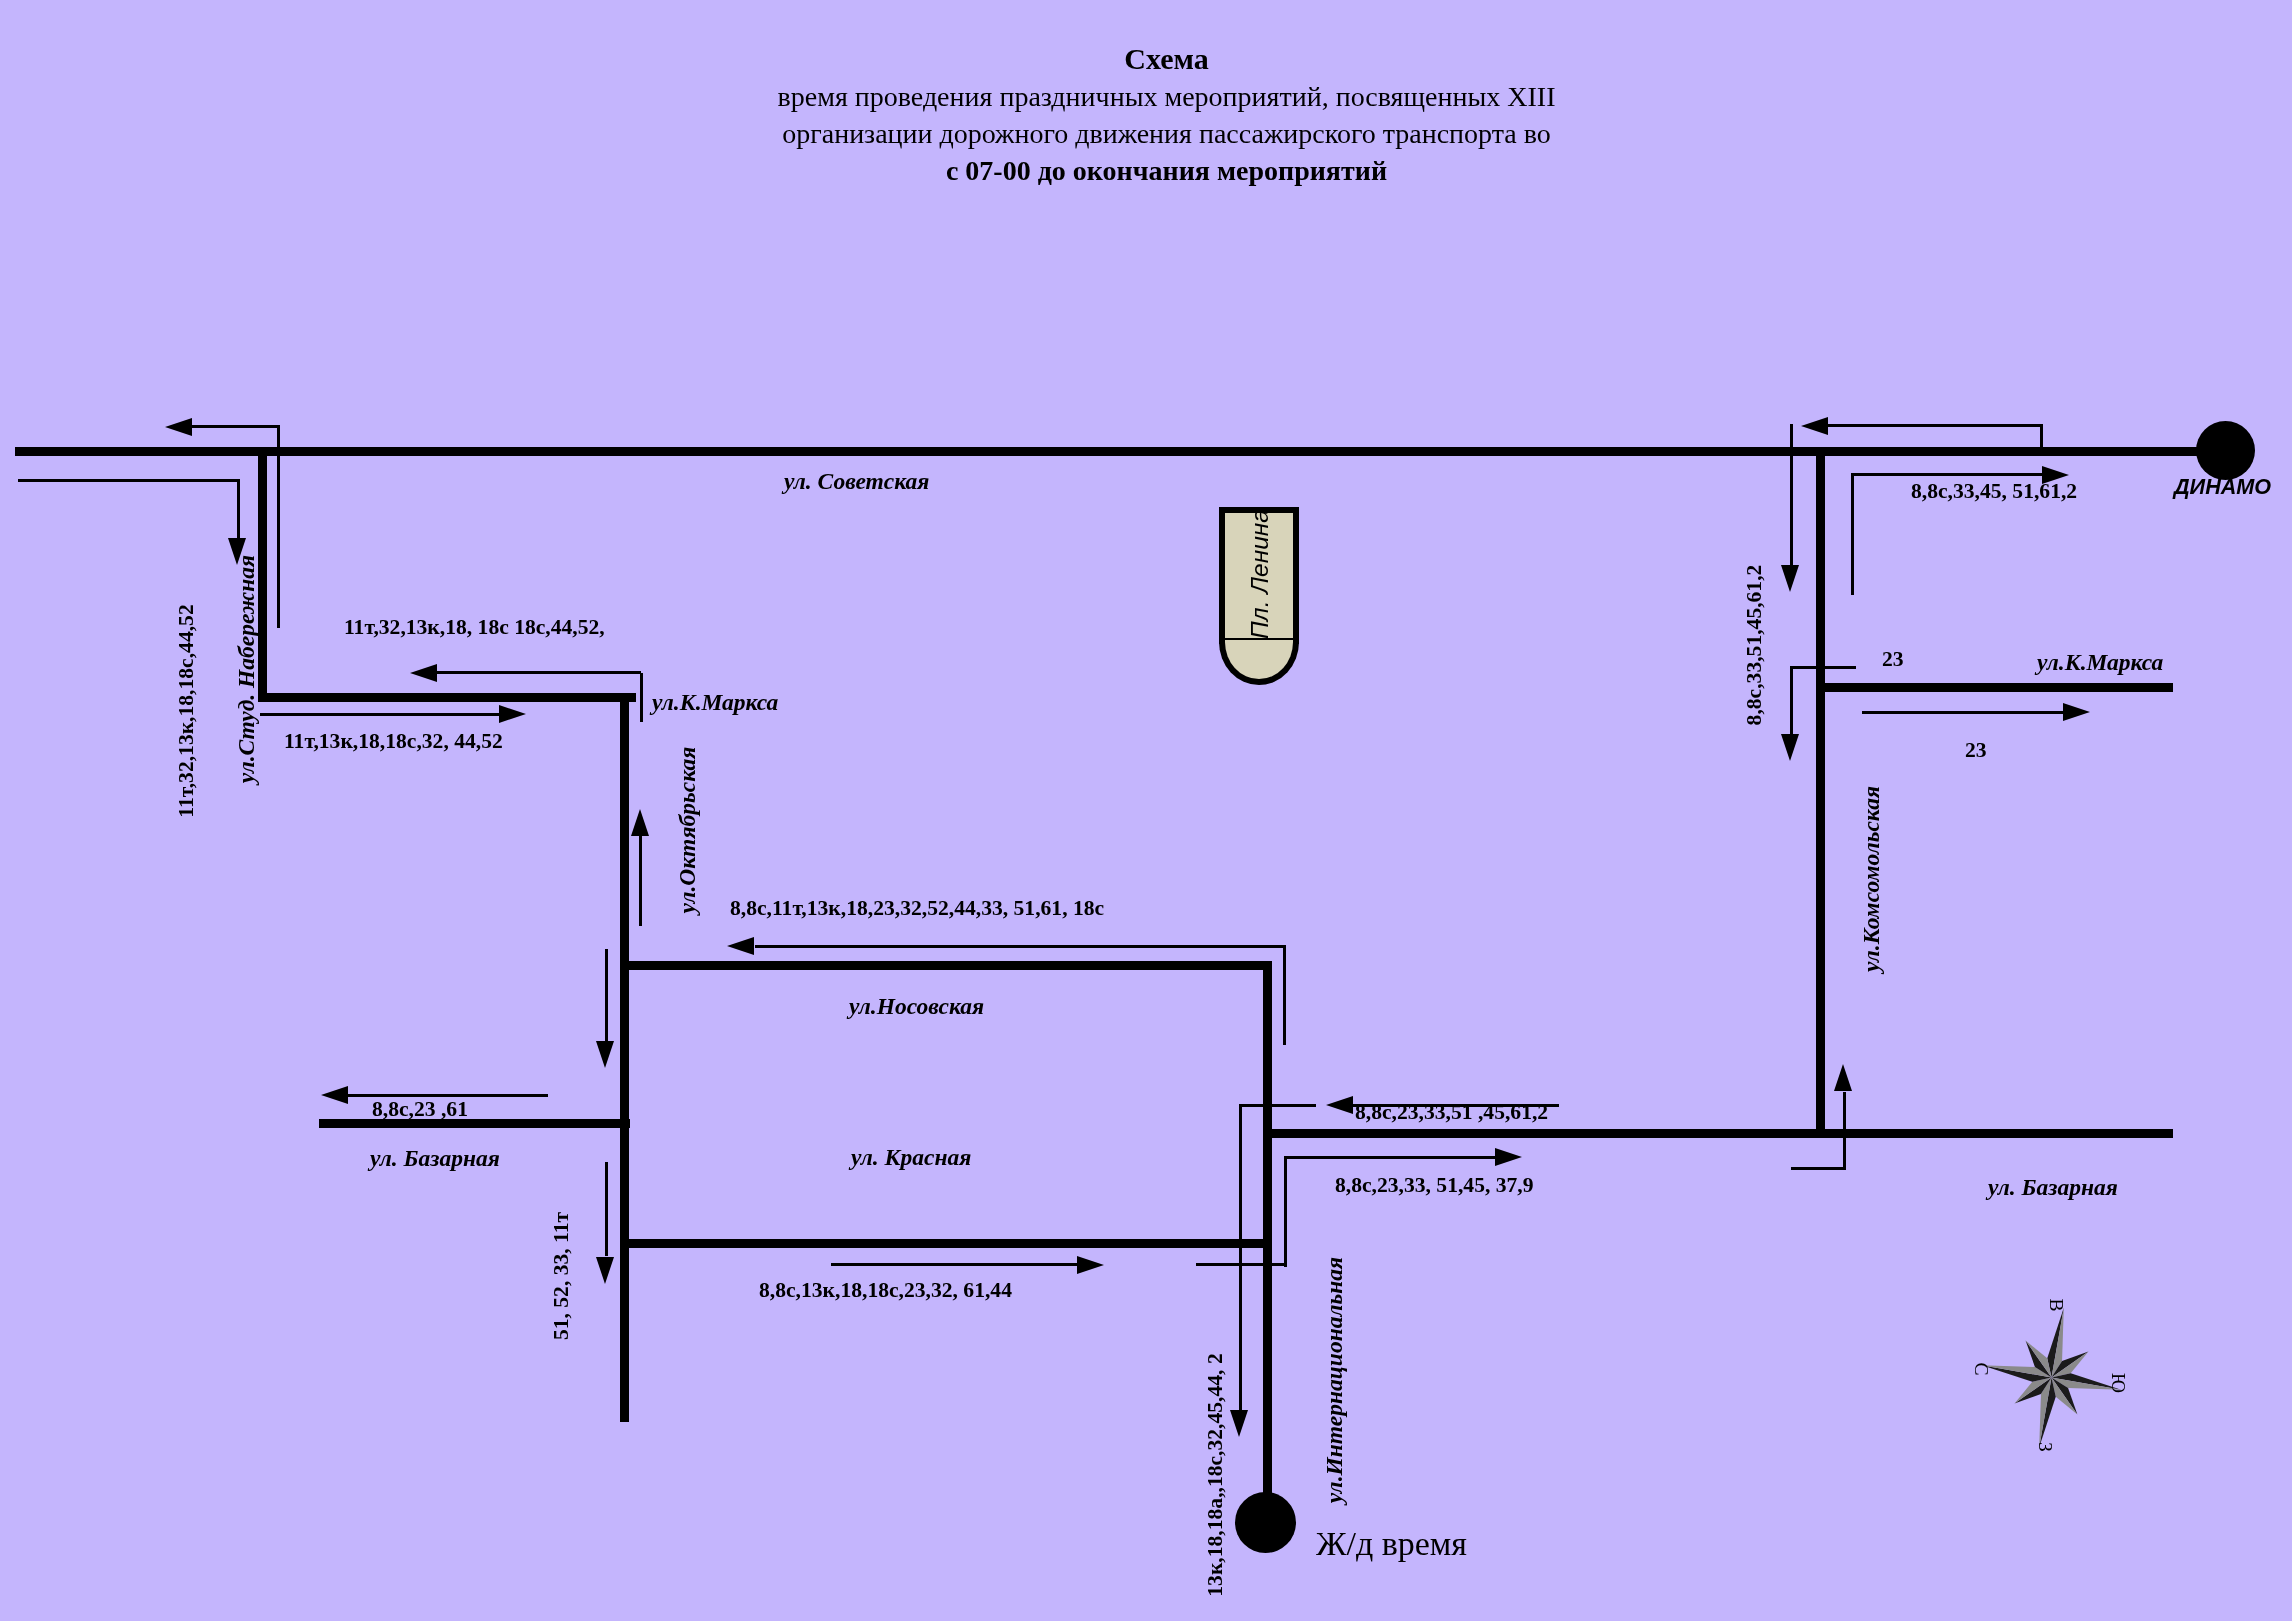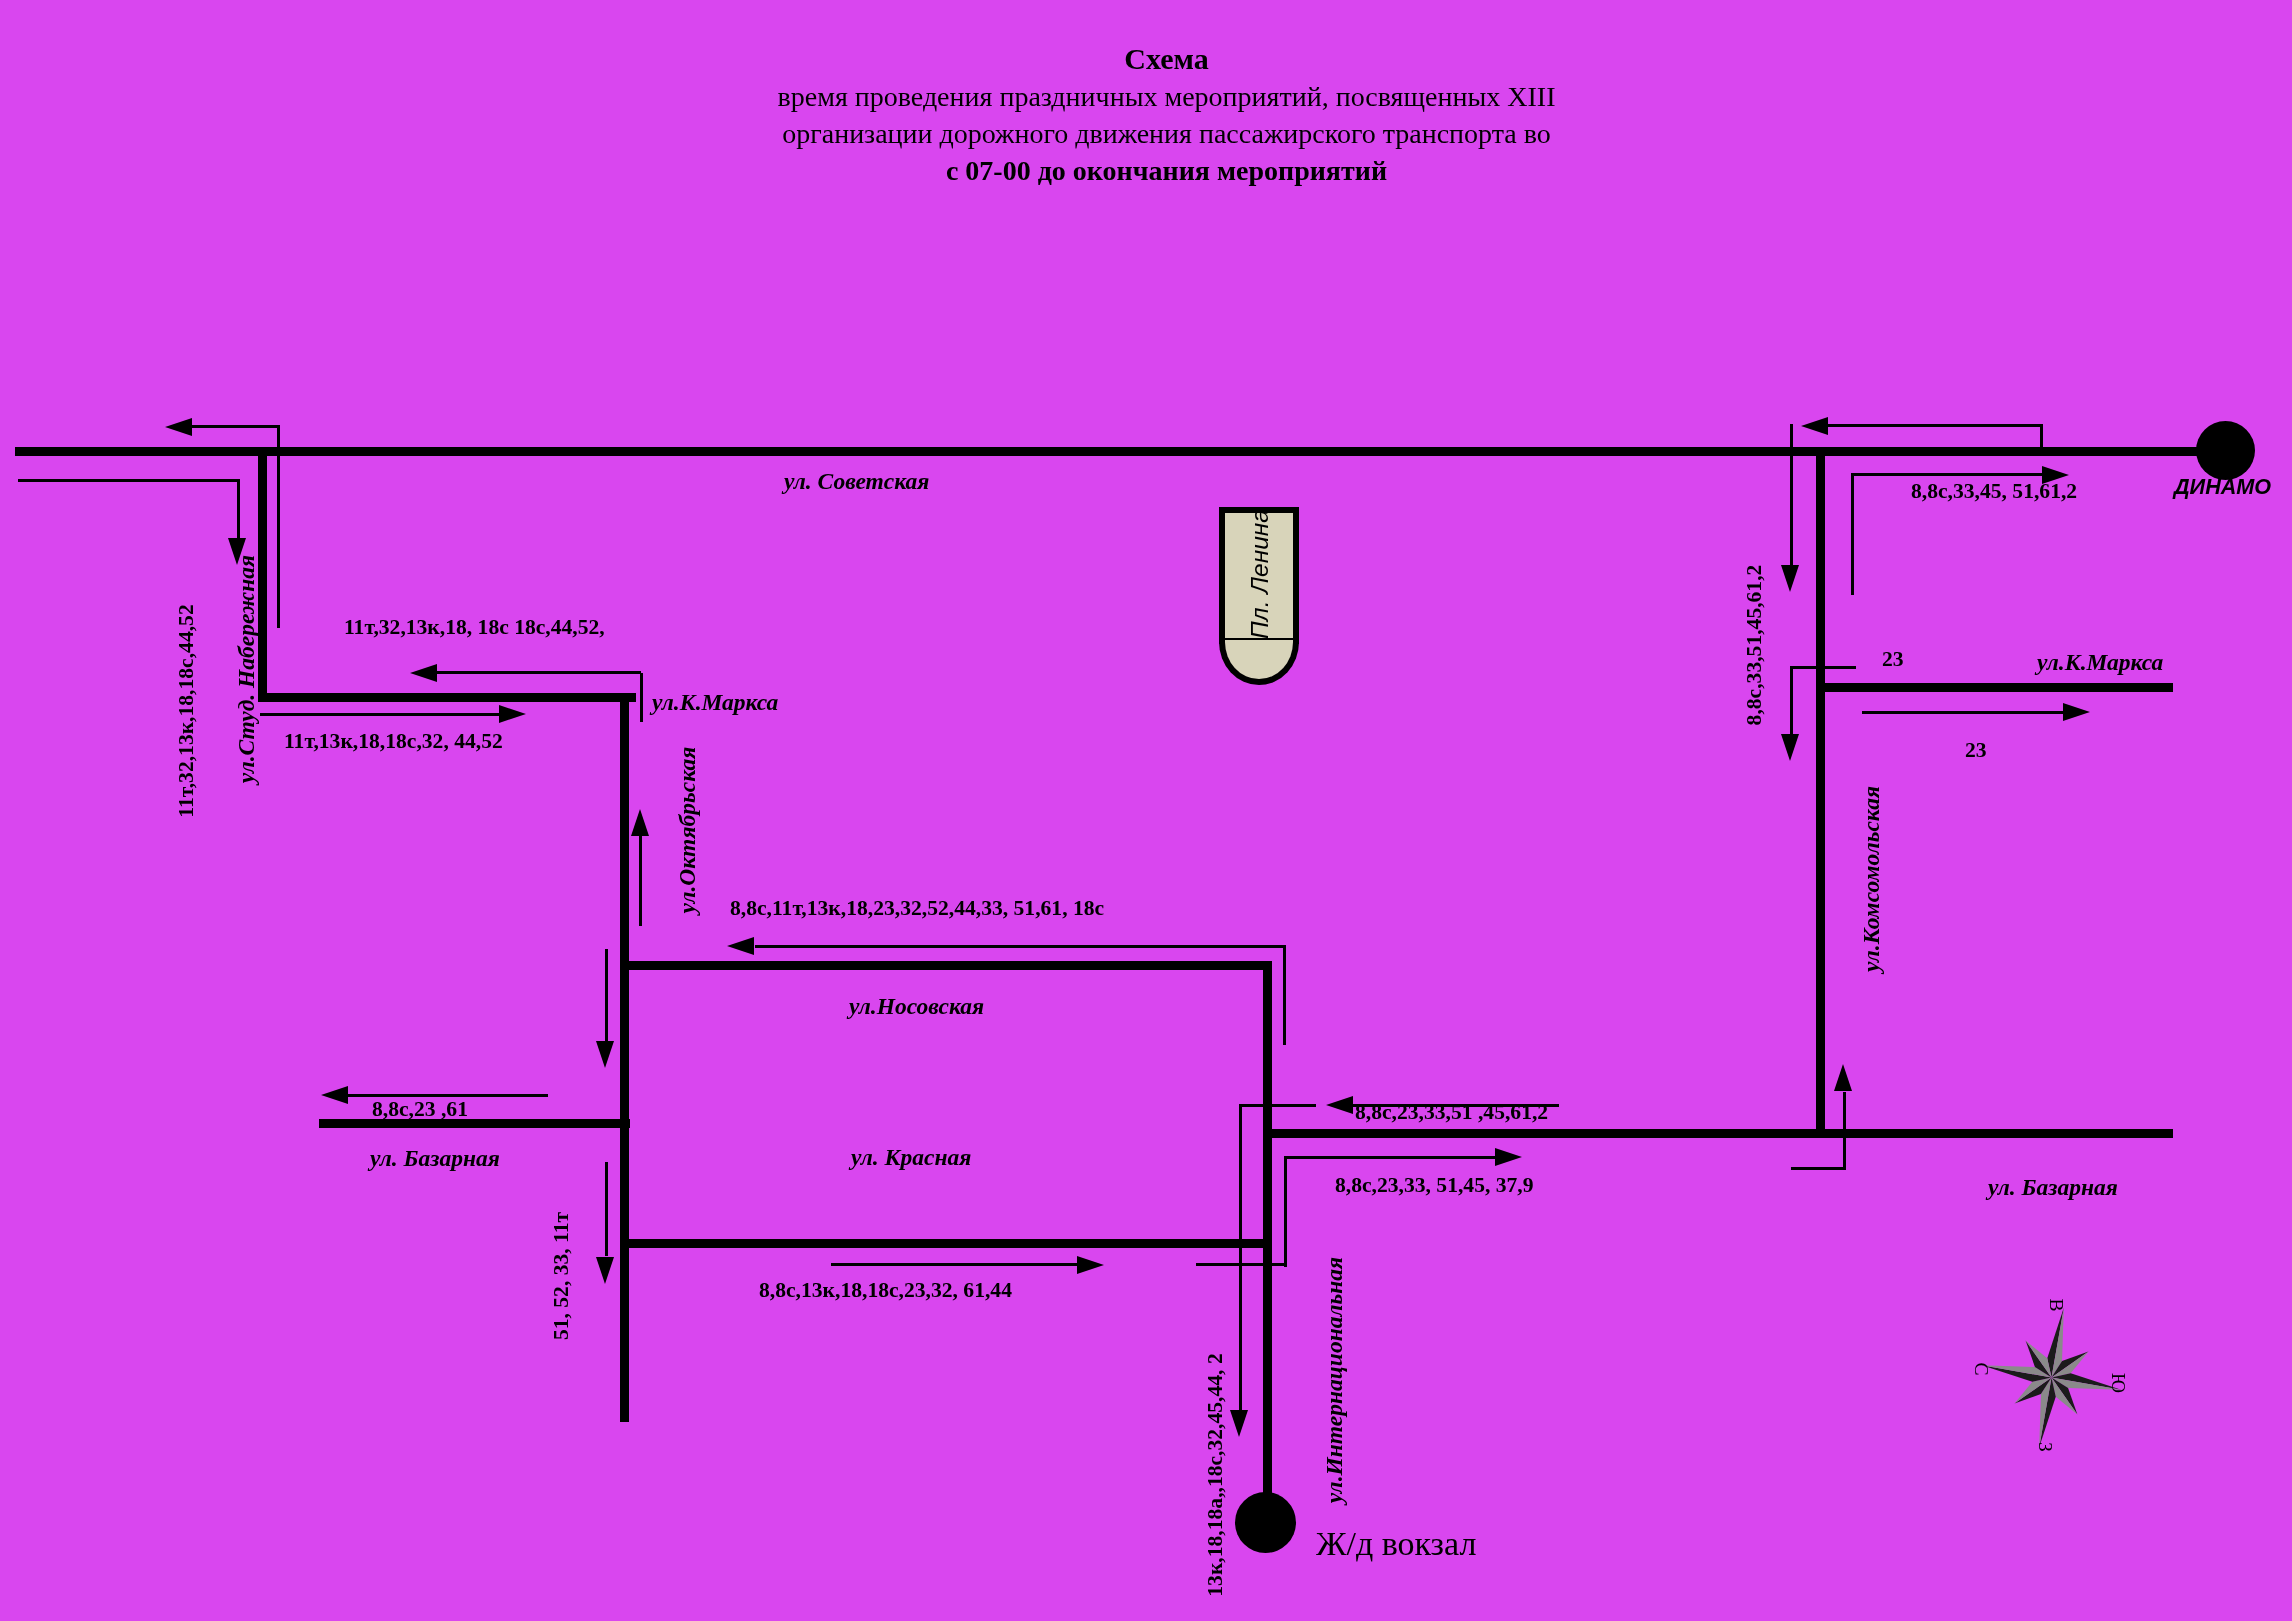--- a/index.html
+++ b/index.html
@@ -1,16 +1,16 @@
 <!DOCTYPE html>
 <html><head>
 <meta charset="utf-8">
 <style>
   html,body{margin:0;padding:0;background:#fff;}
-  #stage{position:relative;width:2293px;height:1621px;background:#d946ef;overflow:hidden;
+  #stage{position:relative;width:2293px;height:1621px;background:#c4b5fd;overflow:hidden;
          font-family:"Liberation Serif",serif;color:#000;}
   .road{position:absolute;background:#000;}
   .tpath{position:absolute;background:#000;}
   .ah{position:absolute;width:0;height:0;border-style:solid;}
   .ah-left {border-width:9.8px 27.4px 9.8px 0;border-color:transparent #000 transparent transparent;}
   .ah-right{border-width:9.8px 0 9.8px 27.4px;border-color:transparent transparent transparent #000;}
   .ah-up   {border-width:0 9.8px 27.4px 9.8px;border-color:transparent transparent #000 transparent;}
   .ah-down {border-width:27.4px 9.8px 0 9.8px;border-color:#000 transparent transparent transparent;}
   .street-name{position:absolute;font-style:italic;font-weight:bold;font-size:23.5px;white-space:nowrap;}
   .route-label{position:absolute;font-weight:bold;font-size:21.6px;white-space:nowrap;}
@@ -54,21 +54,21 @@
   <div class="road" style="left:624px;top:1239px;width:648px;height:8.8px;"></div>
   <div class="road" style="left:319px;top:1119px;width:311px;height:8.8px;"></div>
   <div class="road" style="left:1263px;top:1129px;width:910px;height:8.8px;"></div>
   <div class="road" style="left:1816px;top:449px;width:8.8px;height:689px;"></div>
   <div class="road" style="left:1816px;top:683px;width:357px;height:8.8px;"></div>
 
   <div class="circle" style="left:2196px;top:421px;width:59px;height:59px;"></div>
   <div class="dinamo-label">ДИНАМО</div>
 
   <div class="circle" style="left:1235px;top:1492px;width:61px;height:61px;"></div>
-  <div class="station-label">Ж/д вокзал</div>
+  <div class="station-label">Ж/д время</div>
 
   <div class="lenin-rect"></div>
   <div class="lenin-dome"></div>
   <div class="lenin-label vcenter">Пл. Ленина</div>
 
   <div class="tpath" style="left:17.6px;top:479px;width:222px;height:2.9px;"></div>
   <div class="tpath" style="left:237px;top:479px;width:2.9px;height:59px;"></div>
   <div class="ah ah-down" style="left:228px;top:538px;"></div>
 
   <div class="tpath" style="left:277px;top:425px;width:2.9px;height:203px;"></div>

